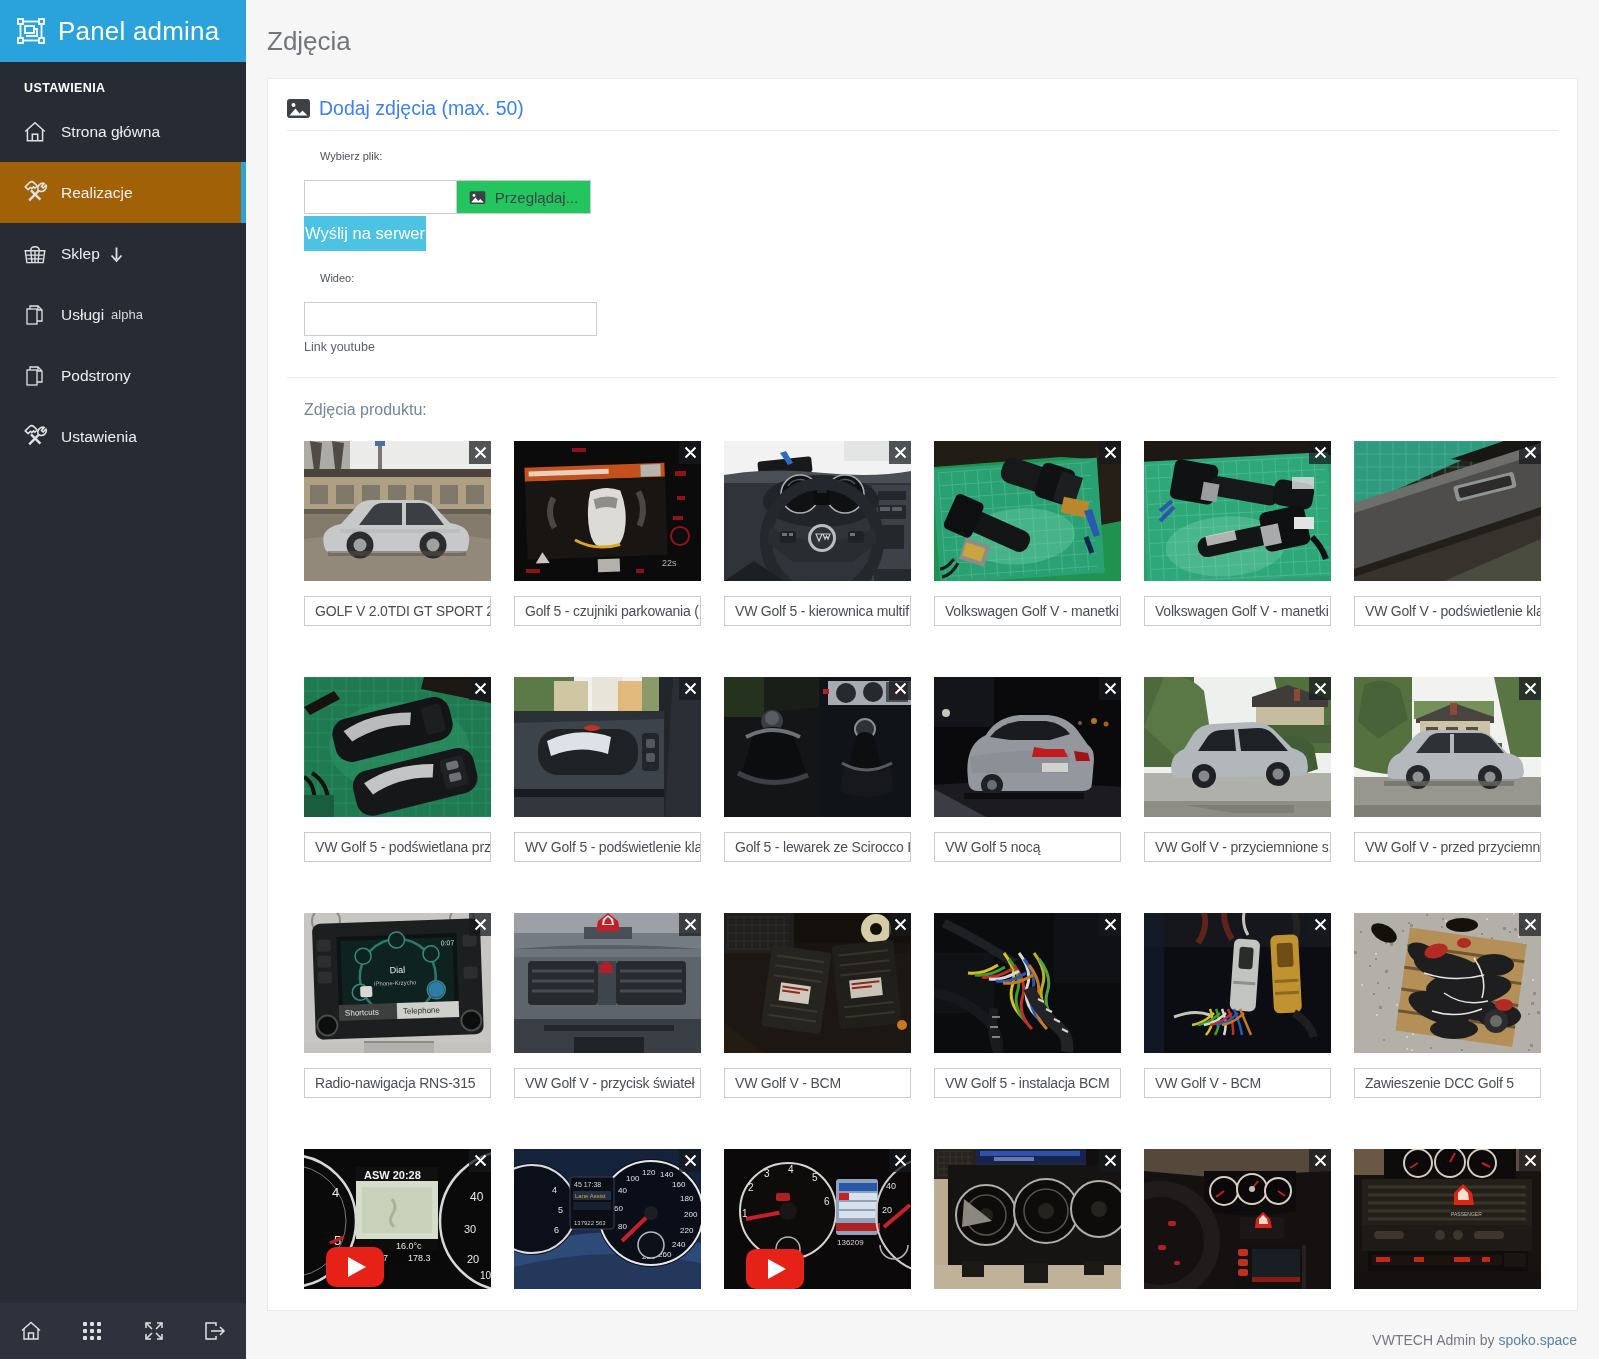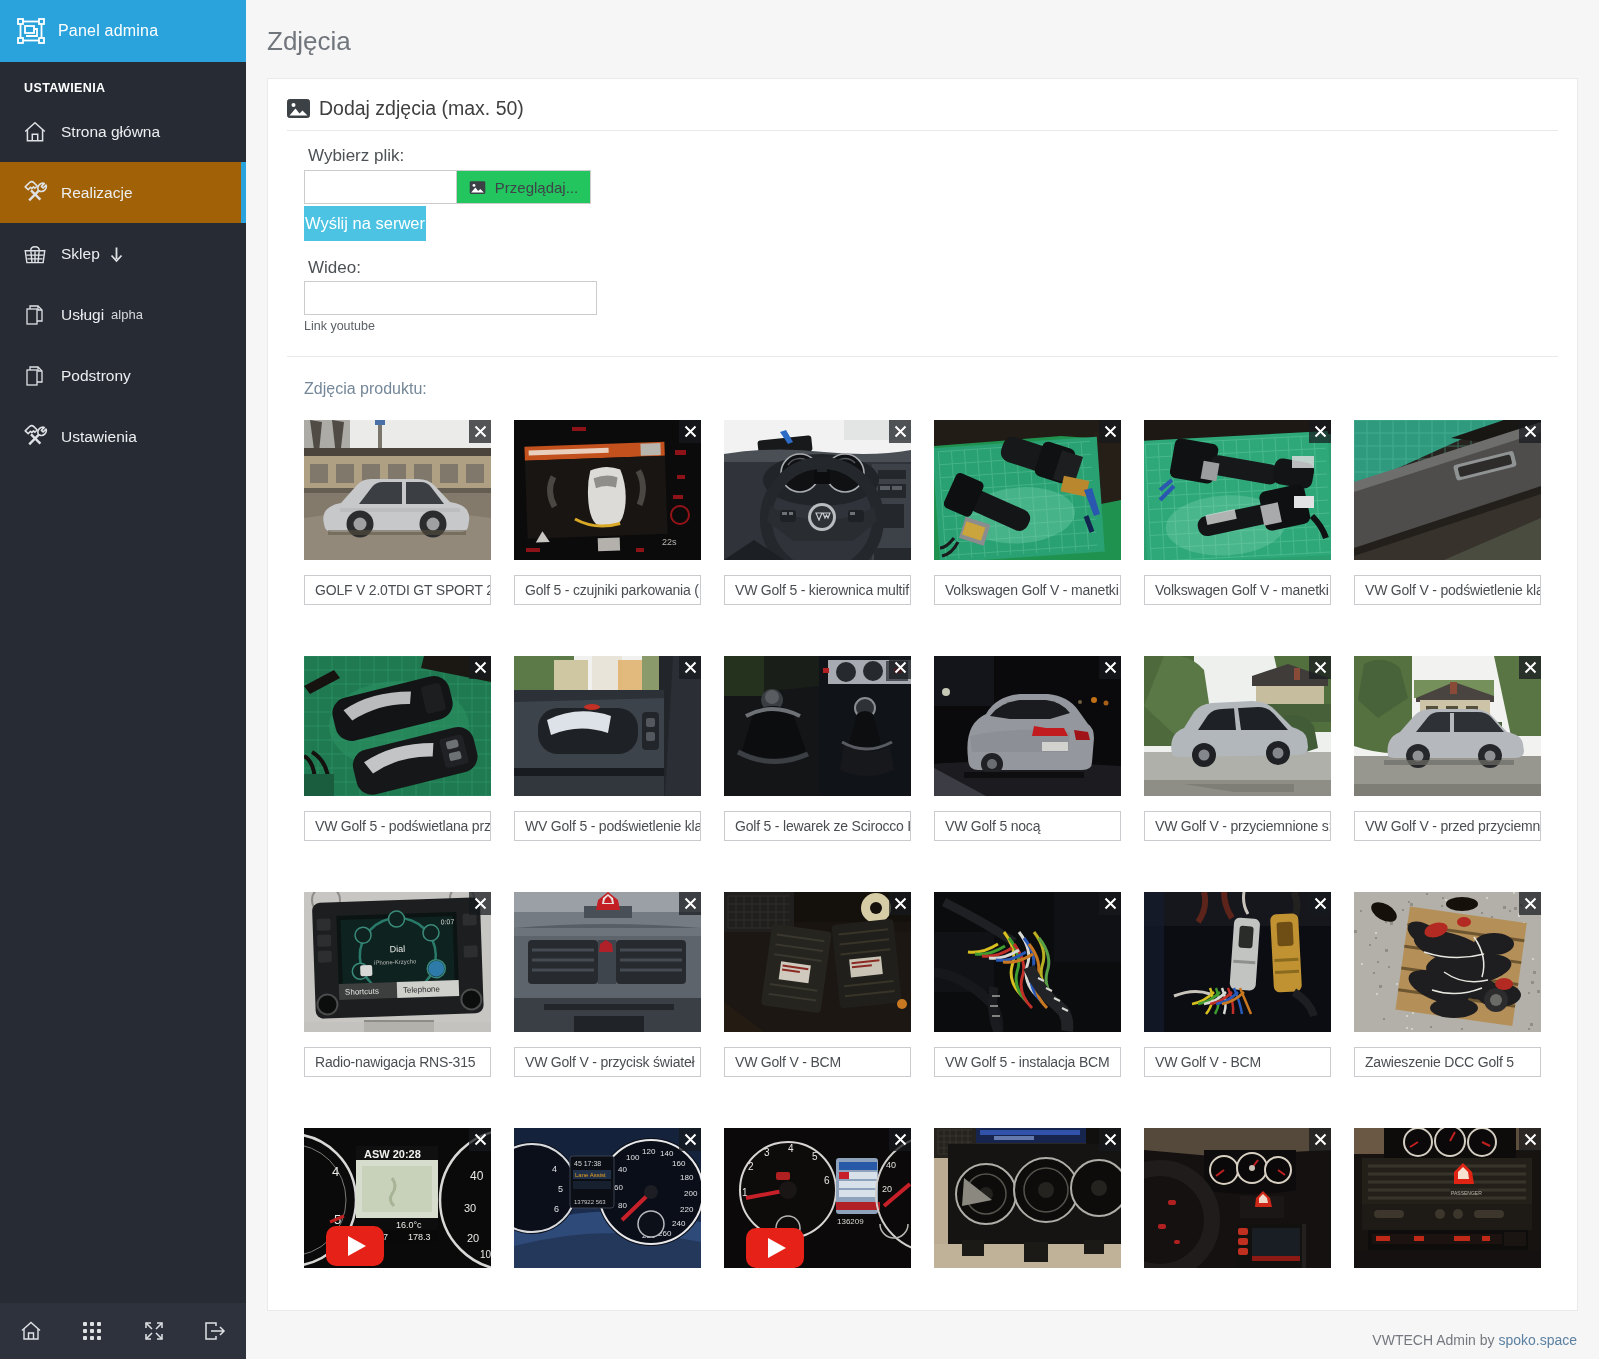--- a/index.html
+++ b/index.html
@@ -2,42 +2,42 @@
 <html lang="pl"><head>
 <meta charset="utf-8">
 <title>Panel admina</title>
 <style>
 *{margin:0;padding:0;box-sizing:border-box}
 html,body{width:1599px;height:1359px;overflow:hidden;background:#f6f6f7;font-family:"Liberation Sans",sans-serif}
 
 #sidebar{position:absolute;left:0;top:0;width:246px;height:1359px;background:#262b34}
 #sbhead{height:62px;background:#2aa3dc;display:flex;align-items:center;color:#fff}
 #sbhead svg{margin-left:16px}
-#sbhead .t{font-size:16px;margin-left:12px;font-weight:400;letter-spacing:.2px}
+#sbhead .t{font-size:26px;margin-left:12px;font-weight:400;letter-spacing:.2px}
 #ust{color:#fff;font-size:12.5px;font-weight:700;letter-spacing:.4px;padding:19px 0 0 24px;height:39px}
 .mi{position:relative;height:61px;display:flex;align-items:center;color:#eceef0;font-size:15.5px}
 .mi .ic{width:26px;height:26px;margin-left:22px;display:flex;align-items:center;justify-content:center}
 .mi .lb{margin-left:13px}
 .mi.act{background:#a16207}
 .mi.act:after{content:"";position:absolute;right:0;top:0;width:5px;height:100%;background:#2aa3dc}
 .mi .al{font-size:13px;margin-left:7px;color:#d7dadd}
 .mi .arr{margin-left:9px;display:flex;align-items:center;margin-top:2px}
 #sbfoot{position:absolute;left:0;bottom:0;width:246px;height:56px;background:#2d323c;display:flex;align-items:center}
 #sbfoot .fi{flex:1;display:flex;justify-content:center}
 
 #main{position:absolute;left:246px;top:8px;width:1353px;height:1359px}
 #pgtitle{position:absolute;left:21px;top:18px;font-size:26px;color:#71767d}
 #card{position:absolute;left:21px;top:70px;width:1311px;height:1233px;background:#fff;border:1px solid #e9eaec;overflow:hidden}
 #cardpad{padding:0 19px}
-#chead{display:flex;align-items:center;margin-top:15px;height:28px;color:#404040;font-size:19.5px}
+#chead{display:flex;align-items:center;margin-top:15px;height:28px;color:#3b82f6;font-size:19.5px}
 #chead svg{margin-right:9px}
 hr{border:none;border-top:1px solid #e8e9eb;margin:0}
 #hr1{margin-top:8px}
 #inner{padding:0 17px}
-.lab{font-size:17px;color:#4d5256;margin:4px;line-height:16px;height:16px}
+.lab{font-size:11px;color:#4d5256;margin:16px;line-height:16px;height:16px}
 #lab1{margin-top:17px}
 .filerow{display:flex;margin-top:6px}
 .fileinput{width:153px;height:34px;border:1px solid #ccc;background:#fff}
 .browse{width:134px;height:34px;border:1px solid #ccc;border-left:none;background:#22c55e;display:flex;align-items:center;justify-content:center;font-size:15px;color:#3f4449}
 .browse svg{margin-right:9px}
 .help{font-size:12.5px;color:#5b6166;line-height:15px;height:15px}
 #help1{margin-top:20px}
 #sendbtn{width:122px;height:35px;background:#4cc3e2;color:#fff;font-size:16.5px;display:flex;align-items:center;justify-content:center;margin-top:2px}
 #lab2{margin-top:19px}
 #vidinput{width:293px;height:34px;border:1px solid #ccc;background:#fff;margin-top:5px}

